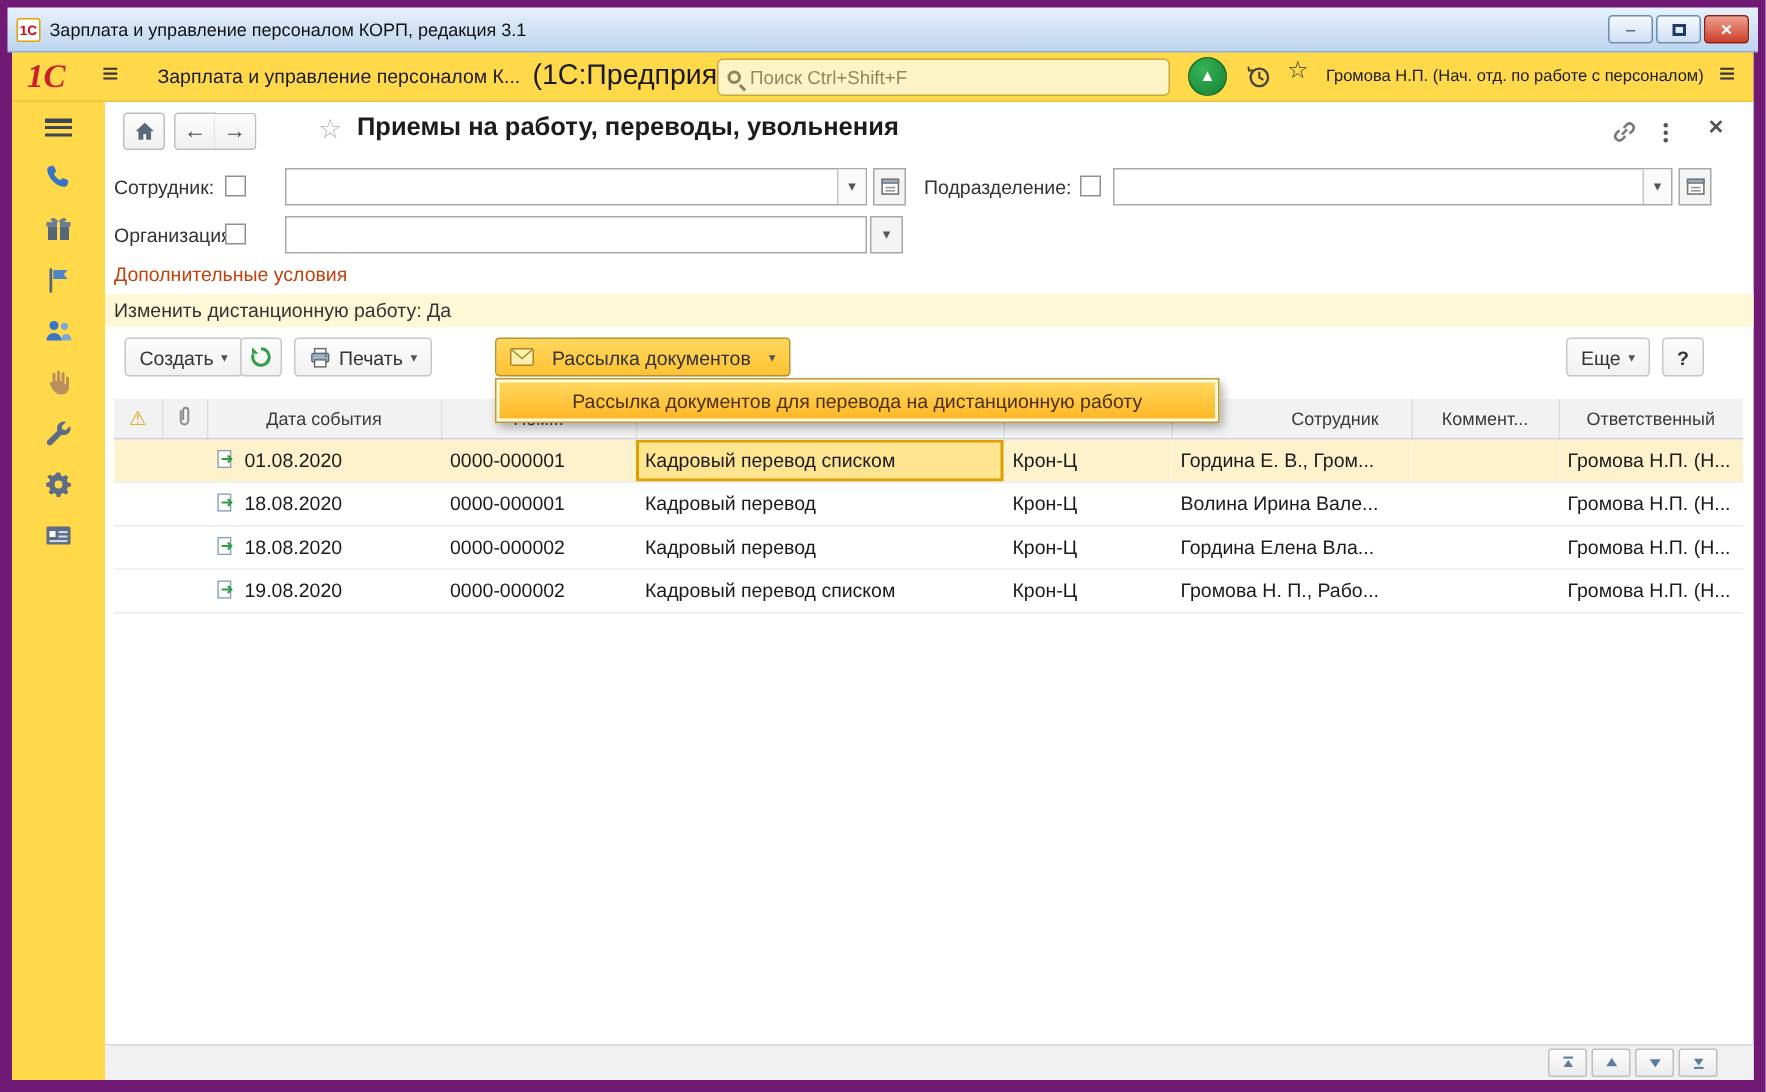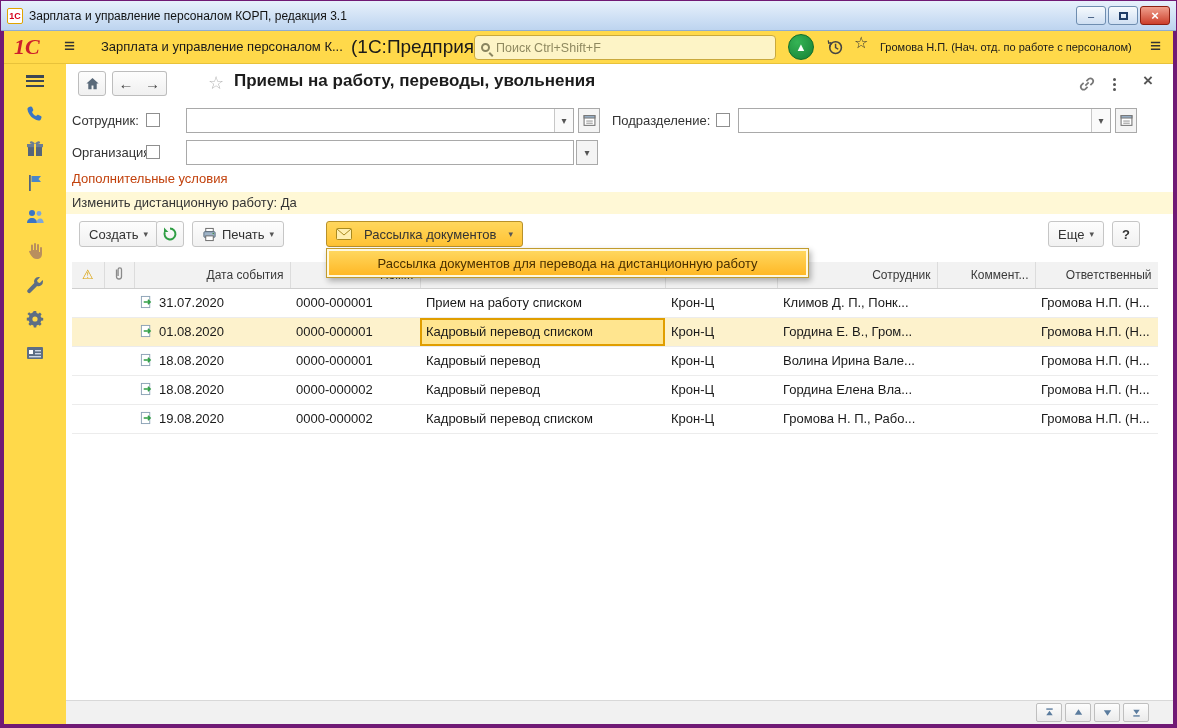--- a/index.html
+++ b/index.html
@@ -1,20 +1,20 @@
 <!DOCTYPE html>
 <html><head>
 <meta charset="utf-8">
 <style>
   * { box-sizing: border-box; margin: 0; padding: 0; }
   html,body { width:1177px; height:728px; overflow:hidden; }
   body { font-family:"Liberation Sans","DejaVu Sans",sans-serif; font-size:13px; color:#222; background:#9ab6dd; }
 
   
-  .window { position:absolute; inset:0; border:4px solid #701a75; }
+  .window { position:absolute; inset:0; border:8px solid #701a75; }
   .titlebar { position:absolute; left:-3px; right:-3px; top:-3px; height:30px;
     background:linear-gradient(#e7f1fc,#bdd4ef); border-bottom:1px solid #8fadd1;
     display:flex; align-items:center; padding:0 6px; }
   .titlebar-icon { width:16px; height:16px; background:#fff; border:1px solid #e0a400; border-radius:2px;
     color:#d6001c; font-weight:bold; font-size:9px; line-height:14px; text-align:center; margin-right:6px; }
   .titlebar-text { font-size:12px; color:#111; flex:1; }
   .win-btns { display:flex; gap:2px; }
   .win-btn { width:30px; height:19px; border:1px solid #6e8db0; border-radius:3px;
     background:linear-gradient(#f6fafd,#cfdff2); color:#1f3c66; font-size:11px;
     display:flex; align-items:center; justify-content:center; }
@@ -92,21 +92,21 @@
   
   .menu-popup { position:absolute; left:260px; top:184px; width:483px; height:30px; z-index:30;
     background:#fff9e0; border:1px solid #c19b2e; box-shadow:2px 3px 6px rgba(0,0,0,.3); padding:2px; }
   .menu-item { height:24px; background:linear-gradient(#ffd75e,#ffb826); color:#4a3000;
     display:flex; align-items:center; justify-content:center; font-size:13px; cursor:pointer; }
 
   
   .list-area { position:absolute; left:6px; top:198px; width:1086px; bottom:26px; background:#fff; overflow:hidden; }
   table { border-collapse:collapse; table-layout:fixed; width:1086px; }
   th { height:26px; background:#f2f2f2; border-right:1px solid #dcdcdc; border-bottom:1px solid #cfcfcf;
-    font-weight:normal; font-size:12px; color:#3a3a3a; text-align:right; padding:0 6px; white-space:nowrap; overflow:hidden; }
+    font-weight:normal; font-size:12px; color:#3a3a3a; text-align:center; padding:0 6px; white-space:nowrap; overflow:hidden; }
   th.center { text-align:center; padding:0; }
   th.th-employee { padding-left:64px; }
   td { height:29px; border-bottom:1px solid #ececec; padding:0 6px; white-space:nowrap; overflow:hidden; color:#1a1a1a; }
   tr.selected td { background:#fdf2cc; }
   td.cell-selected { background:#ffe58f !important; box-shadow:inset 0 0 0 2px #e09e00; }
   .doc-ico { display:inline-block; vertical-align:-2px; margin-right:6px; }
   .warn { color:#d99f00; font-size:13px; }
 
   
   .bottom-bar { position:absolute; left:0; right:0; bottom:0; height:24px; background:#f1f1f1; border-top:1px solid #d8d8d8; }
@@ -366,34 +366,20 @@
             <th>Дата события</th>
             <th>Ном...</th>
             <th></th>
             <th></th>
             <th class="th-employee">Сотрудник</th>
             <th>Коммент...</th>
             <th>Ответственный</th>
           </tr>
         </thead>
         <tbody>
-          <tr>
-            <td></td>
-              <td></td>
-            <td><svg class="doc-ico" width="13" height="14" viewBox="0 0 14 14">
-                  <rect x="1.5" y="1" width="9" height="12" fill="#fff" stroke="#8aa0b4"></rect>
-                  <path d="M4 7h7M8.5 4.5L11 7l-2.5 2.5" stroke="#2f9e44" stroke-width="1.5" fill="none"></path>
-                </svg><span>31.07.2020</span></td>
-            <td>0000-000001</td>
-              <td>Прием на работу списком</td>
-              <td>Крон-Ц</td>
-            <td>Климов Д. П., Понк...</td>
-              <td></td>
-              <td>Громова Н.П. (Н...</td>
-          </tr>
           <tr class="selected">
             <td></td>
               <td></td>
             <td><svg class="doc-ico" width="13" height="14" viewBox="0 0 14 14">
                   <rect x="1.5" y="1" width="9" height="12" fill="#fff" stroke="#8aa0b4"></rect>
                   <path d="M4 7h7M8.5 4.5L11 7l-2.5 2.5" stroke="#2f9e44" stroke-width="1.5" fill="none"></path>
                 </svg><span>01.08.2020</span></td>
             <td>0000-000001</td>
               <td class="cell-selected">Кадровый перевод списком</td>
               <td>Крон-Ц</td>

